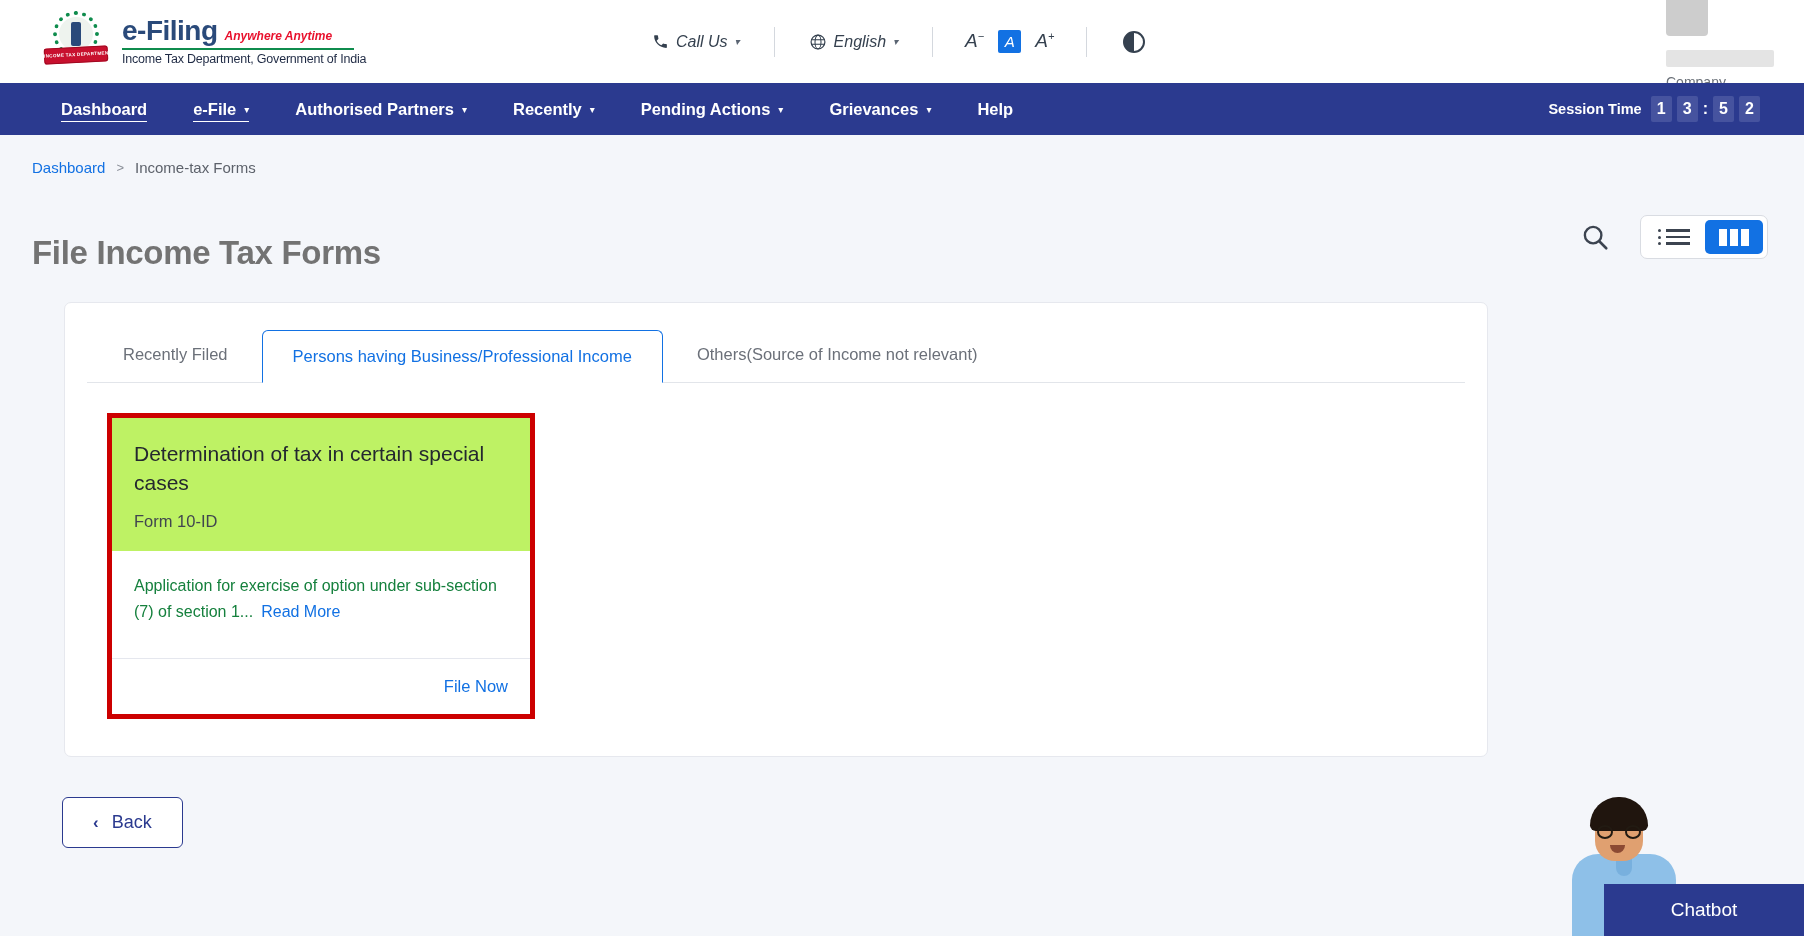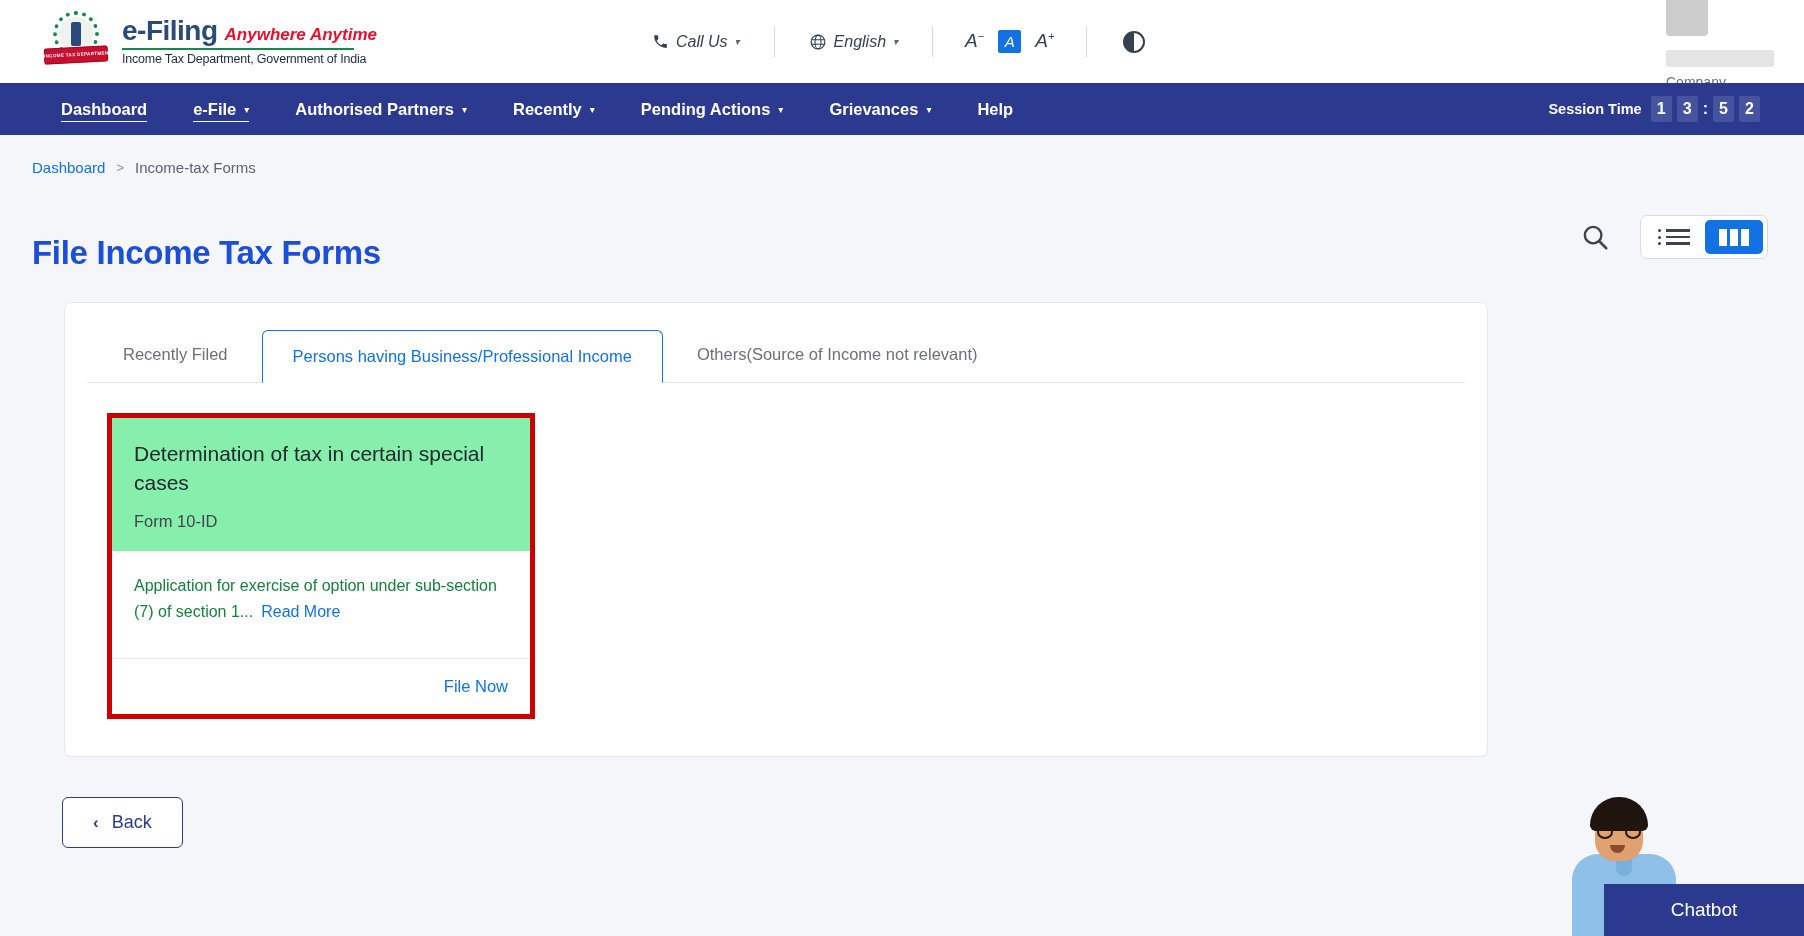--- a/index.html
+++ b/index.html
@@ -46,21 +46,21 @@
     box-shadow: inset 0 0 0 1px #9c0b22;
   }
   .emblem .ribbon span {
     display: block; color: #fff; font-size: 4.6px;
     text-align: center; line-height: 16px; letter-spacing: .3px;
     font-weight: bold; white-space: nowrap;
   }
   .brandtext { line-height: 1; }
   .brandtop { display: flex; align-items: baseline; gap: 7px; }
   .efiling { font-size: 28px; color: #2a4a7a; font-weight: 600; letter-spacing: -.5px; }
-  .tagline { font-size: 17px; color: #e8112d; font-style: italic; font-weight: bold; }
+  .tagline { font-size: 12px; color: #e8112d; font-style: italic; font-weight: bold; }
   .brandrule { height: 2px; background: #0f8c4d; margin: 3px 0 3px; width: 232px; }
   .deptline { font-size: 12.5px; color: #1f2a44; letter-spacing: -.2px; }
 
   .utils {
     position: absolute; left: 630px; top: 0; height: 83px;
     display: flex; align-items: center; gap: 12px; font-style: italic;
   }
   .util {
     display: flex; align-items: center; gap: 7px;
     font-size: 16px; color: #35414f; padding: 0 22px; cursor: pointer;
@@ -127,21 +127,21 @@
   }
   .crumb-link { color: #1271e3; cursor: pointer; }
   .crumb-sep { color: #8a8f98; font-size: 13px; }
   .crumb-cur { color: #5d626b; }
 
   
   .titlerow {
     display: flex; align-items: center; justify-content: space-between;
     padding: 26px 36px 0 32px;
   }
-  .ptitle { font-size: 33px; font-weight: bold; color: #1d4ed8; letter-spacing: -.3px; margin-top: 32px; }
+  .ptitle { font-size: 33px; font-weight: bold; color: #737373; letter-spacing: -.3px; margin-top: 32px; }
   .viewtools { display: flex; align-items: center; gap: 30px; }
   .searchbtn { cursor: pointer; width: 30px; height: 30px; }
   .toggle-group {
     display: flex; background: #fff; border: 1px solid #d9dce2;
     border-radius: 7px; padding: 4px; gap: 2px;
   }
   .tgl {
     width: 58px; height: 34px; border-radius: 5px; cursor: pointer;
     display: flex; align-items: center; justify-content: center;
   }
@@ -175,21 +175,21 @@
   }
 
   
   .cards { padding: 30px 0 0 20px; display: flex; }
   .card-highlight {
     border: 5px solid #cc0000;
     width: 428px;
     background: #fff;
   }
   .card-head {
-    background: #86efac; padding: 22px 22px 20px;
+    background: #bef264; padding: 22px 22px 20px;
   }
   .card-title {
     font-size: 21px; color: #24282f; line-height: 1.38; font-weight: normal;
   }
   .card-formno { font-size: 16.5px; color: #41464f; margin-top: 14px; }
   .card-body {
     padding: 22px 22px 26px; border-bottom: 1px solid #e5e7ee;
     min-height: 108px;
   }
   .card-desc { font-size: 16px; color: #15803d; line-height: 1.6; }

